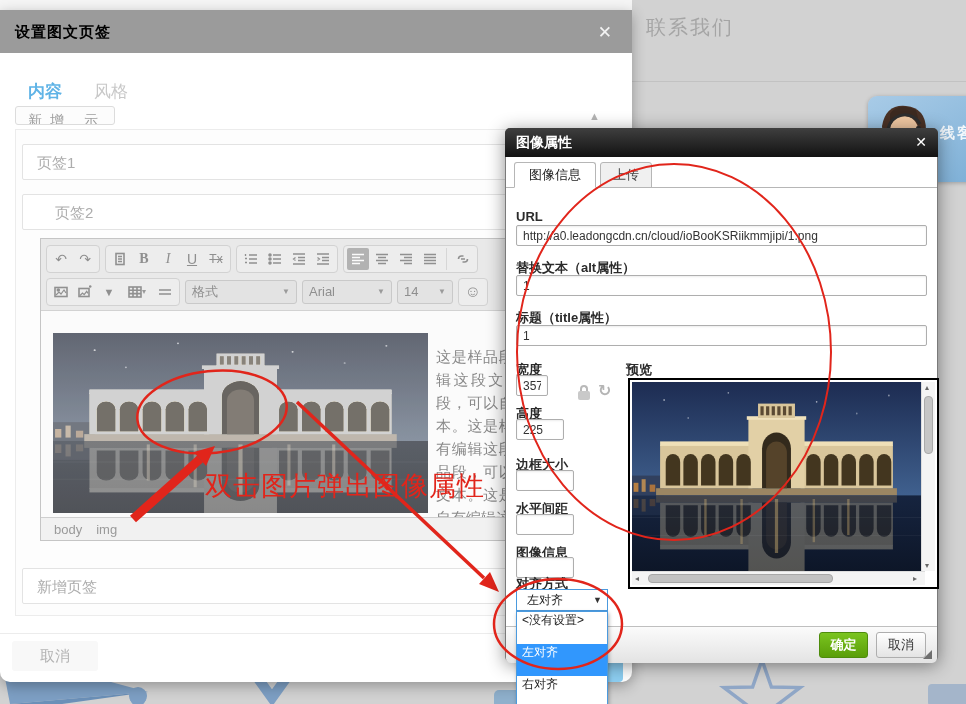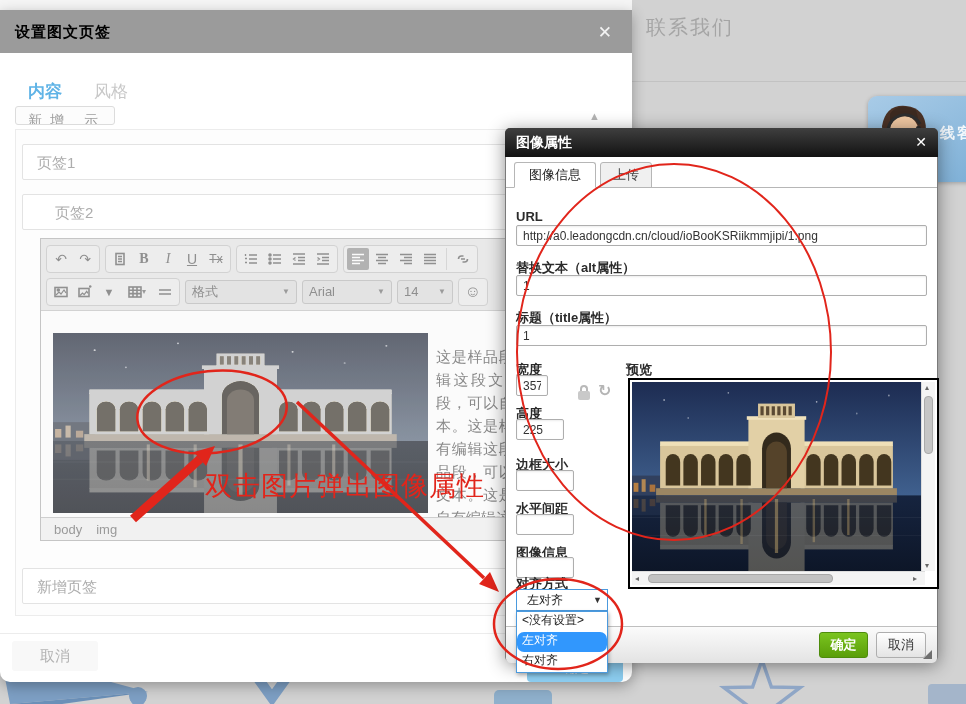--- a/index.html
+++ b/index.html
@@ -88,21 +88,21 @@
   #d2-lock{position:absolute;left:72px;top:256px;width:13px;height:15px;}
   #d2-lock .shackle{position:absolute;left:2px;top:0;width:8px;height:8px;border:2px solid #b9b9b9;border-bottom:none;border-radius:5px 5px 0 0;}
   #d2-lock .bodyp{position:absolute;left:0;top:6px;width:12px;height:9px;background:#c9c9c9;border-radius:2px;}
   #d2-refresh{position:absolute;left:92px;top:252px;font-size:16px;color:#b5b5b5;font-weight:bold;}
   
   #d2-align-select{position:absolute;left:10px;top:460px;width:92px;height:22px;border:1px solid #4b9ade;
     background:#fff;font-size:12px;color:#222;display:flex;align-items:center;justify-content:space-between;padding:0 5px 0 10px;}
   #d2-align-select .caret{font-size:9px;color:#333;}
   #d2-align-list{position:absolute;left:10px;top:482px;width:92px;background:#fff;border:1px solid #4b9ade;
     box-shadow:1px 2px 4px rgba(0,0,0,.3);z-index:6;}
-  .d2-opt{height:20px;line-height:16px;font-size:12px;color:#222;padding-left:5px;border-radius:7px;}
+  .d2-opt{height:32px;line-height:16px;font-size:12px;color:#222;padding-left:5px;}
   .d2-opt.sel{background:#3197fd;color:#fff;}
   
   #d2-preview-box{position:absolute;left:122px;top:249px;width:311px;height:211px;border:2px solid #000;background:#fff;}
   #d2-preview-img{position:absolute;left:2px;top:2px;width:289px;height:189px;overflow:hidden;}
   #pv-vscroll{position:absolute;right:2px;top:2px;width:14px;height:189px;background:#f4f4f4;border-left:1px solid #ddd;}
   #pv-vthumb{position:absolute;left:2px;top:14px;width:9px;height:58px;background:#c6c6c6;border:1px solid #aaa;border-radius:4px;}
   .pv-arrow{position:absolute;font-size:8px;color:#666;left:3px;}
   #pv-hscroll{position:absolute;left:2px;bottom:2px;width:293px;height:14px;background:#f4f4f4;border-top:1px solid #ddd;}
   #pv-hthumb{position:absolute;left:16px;top:2px;width:185px;height:9px;background:#c2c2c2;border:1px solid #a8a8a8;border-radius:4px;}
   

